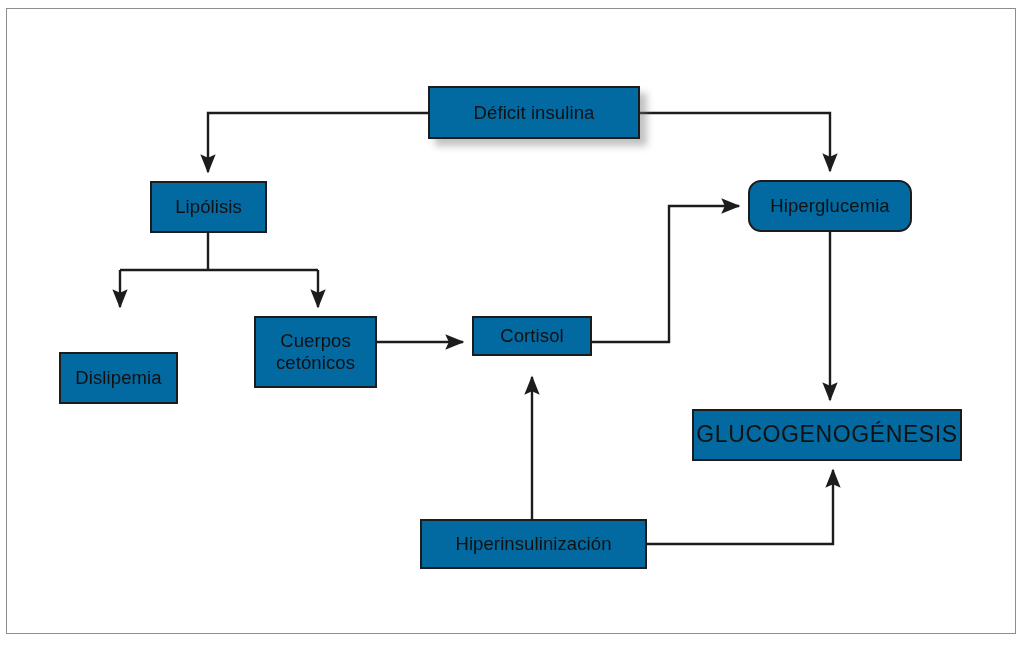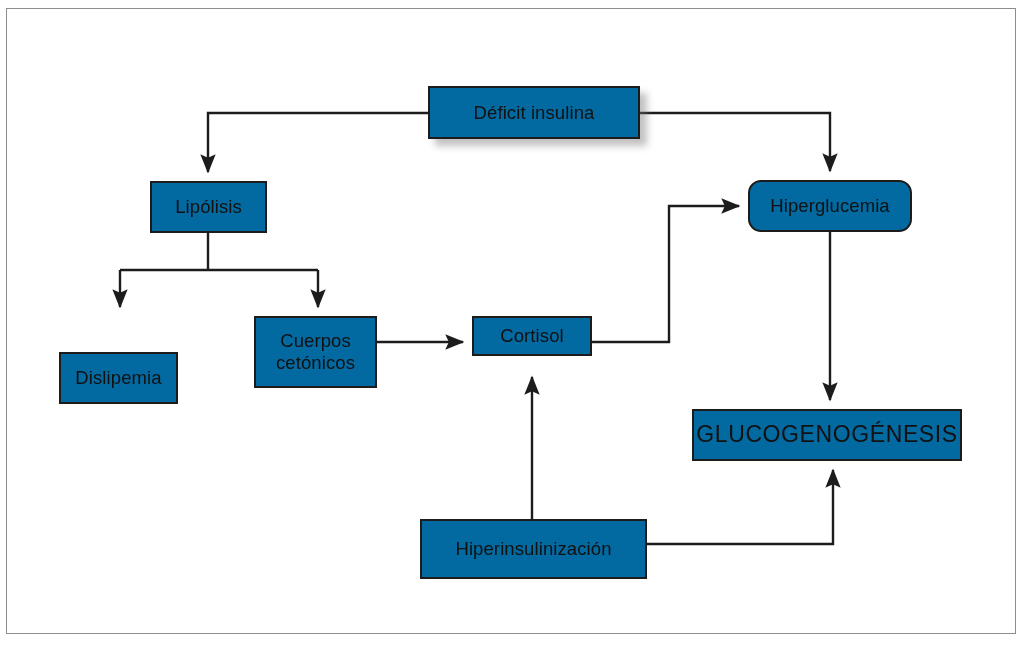--- a/index.html
+++ b/index.html
@@ -116,18 +116,18 @@
       </div>
       <div class="node" style="left: 254px; top: 316px; width: 123px; height: 72px;">
         <span>Cuerpos<br>cetónicos</span>
       </div>
       <div class="node" style="left: 472px; top: 316px; width: 120px; height: 40px;">
         <span>Cortisol</span>
       </div>
       <div class="node caps" style="left: 692px; top: 409px; width: 270px; height: 52px;">
         <span>GLUCOGENOGÉNESIS</span>
       </div>
-      <div class="node" style="left: 420px; top: 519px; width: 227px; height: 60px;">
+      <div class="node" style="left: 420px; top: 519px; width: 227px; height: 50px;">
         <span>Hiperinsulinización</span>
       </div>
     </div>
 
 </div>
 
 </body></html>

